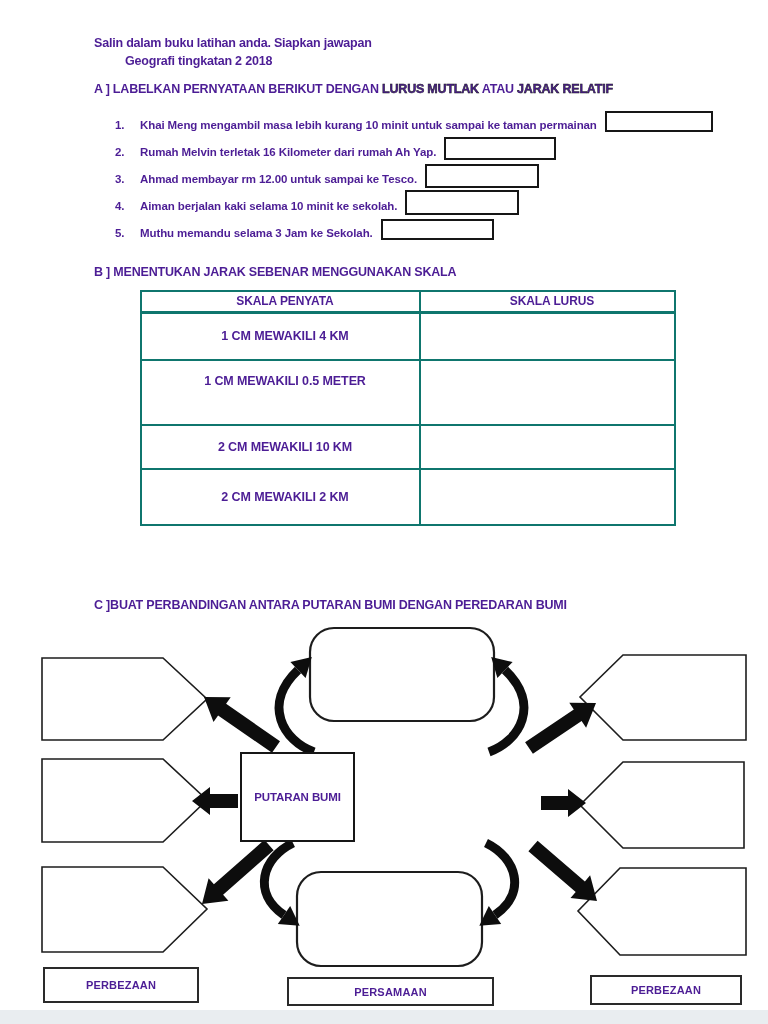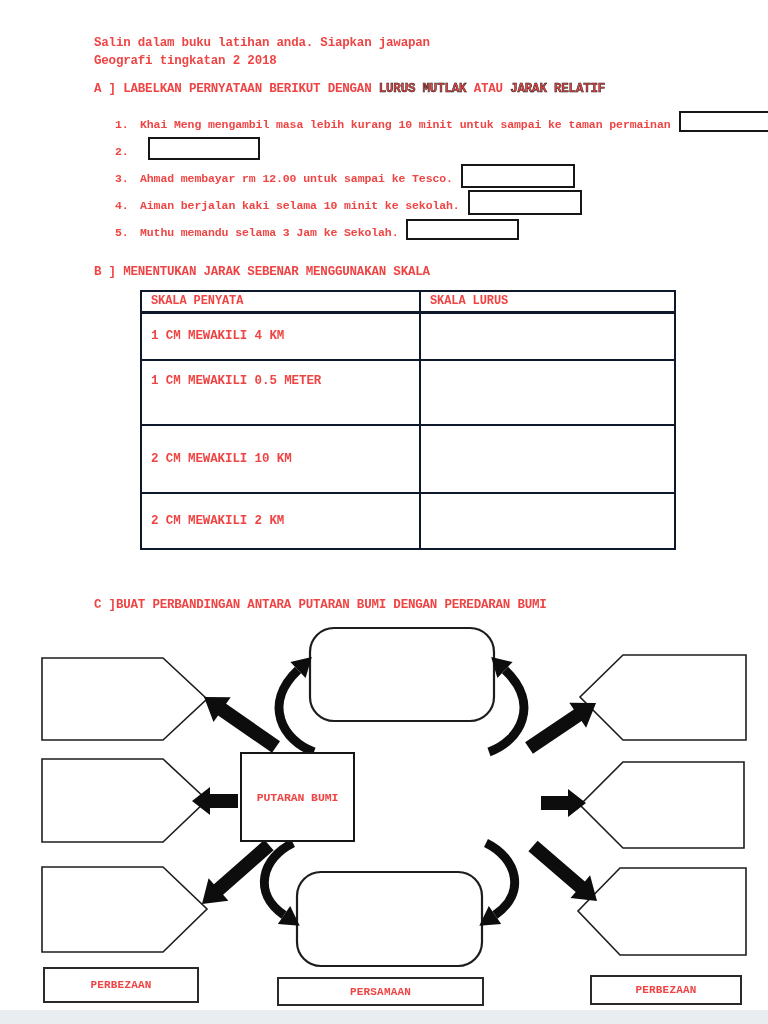--- a/index.html
+++ b/index.html
@@ -1,27 +1,27 @@
 <!DOCTYPE html>
 <html><head>
 <meta charset="utf-8">
 <style>
   html,body{margin:0;padding:0;background:#fff;}
   .page{position:relative;width:768px;height:1024px;background:#ffffff;overflow:hidden;
-        font-family:Liberation Mono, monospace;font-weight:700;color:#ef4444;}
+        font-family:Liberation Sans, sans-serif;font-weight:700;color:#4c1d95;}
   .line{position:absolute;left:94px;font-size:12.5px;white-space:nowrap;letter-spacing:-0.2px;}
   .heavy{-webkit-text-stroke:0.5px #161616;}
   
   .items{position:absolute;left:94px;top:111px;width:664px;}
   .item{display:flex;align-items:center;height:27px;font-size:11.5px;white-space:nowrap;letter-spacing:-0.1px;}
   .num{flex:none;margin-left:21px;width:25px;}
   .ansbox{flex:none;margin-left:8px;border:2px solid #161616;background:#fff;transform:translateY(-3px);}
   
   .scaletable{position:absolute;left:140px;top:290px;border-collapse:collapse;table-layout:fixed;width:536px;background:#fff;}
-  .scaletable th,.scaletable td{border:2px solid #0f172a;padding:0 0 0 9px;text-align:left;vertical-align:middle;
+  .scaletable th,.scaletable td{border:2px solid #0f766e;padding:0 0 0 9px;text-align:center;vertical-align:middle;
         font-size:12.5px;letter-spacing:-0.1px;}
   .scaletable th{height:17px;font-size:12px;border-bottom-width:3px;}
   .scaletable td.tall{vertical-align:top;padding-top:13px;}
   
   .dsvg{position:absolute;left:0;top:620px;width:768px;height:392px;}
   .cbox{position:absolute;border:2px solid #161616;background:#fff;display:flex;align-items:center;justify-content:center;
         text-align:center;font-size:11.5px;letter-spacing:-0.1px;}
   .lbox{position:absolute;border:2px solid #2a2a2a;background:#fff;display:flex;align-items:center;justify-content:center;
         font-size:11px;letter-spacing:0.2px;}
   .bottom-strip{position:absolute;left:0;top:1010px;width:768px;height:14px;background:#e9edf0;}
@@ -29,32 +29,33 @@
   svg .routline{fill:#ffffff;stroke:#1d1d1d;stroke-width:2.2;}
   svg .solid{fill:#0d0d0d;stroke:none;}
   svg .arc{fill:none;stroke:#0d0d0d;stroke-width:9;}
 </style>
 </head>
 <body>
 
 <div class="page">
 
   <div class="line" style="top:36px;">Salin dalam buku latihan anda. Siapkan jawapan</div>
-  <div class="line" style="top:54px;">Geografi tingkatan 2 2018</div>
+  <div class="line" style="top:54px;margin-left:31px;">Geografi tingkatan 2 2018</div>
 
   <div class="line" style="top:82px;"><span>A ] LABELKAN PERNYATAAN BERIKUT DENGAN </span><span class="heavy">LURUS MUTLAK</span><span> ATAU </span><span class="heavy">JARAK RELATIF</span></div>
 
   <div class="items">
     <div class="item">
       <span class="num">1.</span>
       <span>Khai Meng mengambil masa lebih kurang 10 minit untuk sampai ke taman permainan</span>
       <span class="ansbox" style="width:104px;height:17px;"></span>
     </div>
     <div class="item">
       <span class="num">2.</span>
+      <span>Rumah Melvin terletak 16 Kilometer dari rumah Ah Yap.</span>
       <span class="ansbox" style="width:108px;height:19px;"></span>
     </div>
     <div class="item">
       <span class="num">3.</span>
       <span>Ahmad membayar rm 12.00 untuk sampai ke Tesco.</span>
       <span class="ansbox" style="width:110px;height:20px;"></span>
     </div>
     <div class="item">
       <span class="num">4.</span>
       <span>Aiman berjalan kaki selama 10 minit ke sekolah.</span>
@@ -76,21 +77,21 @@
       <th>SKALA LURUS</th>
     </tr>
     <tr style="height:48px;">
       <td>1 CM MEWAKILI 4 KM</td>
       <td></td>
     </tr>
     <tr style="height:65px;margin-top:18px;">
       <td class="tall">1 CM MEWAKILI 0.5 METER</td>
       <td></td>
     </tr>
-    <tr style="height:68px;">
+    <tr style="height:44px;">
       <td>2 CM MEWAKILI 10 KM</td>
       <td></td>
     </tr>
     <tr style="height:56px;">
       <td>2 CM MEWAKILI 2 KM</td>
       <td></td>
     </tr>
   </tbody>
     </table>
 
@@ -126,21 +127,21 @@
     <polygon class="solid" points="541,810 568,810 568,817 586,803 568,789 568,796 541,796"></polygon>
     <polygon class="solid" points="528.4,851.3 575.7,892 570.5,898.1 597,901 590.1,875.3 584.9,881.4 537.6,840.7"></polygon>
   </svg>
 
   <div class="cbox" style="left:240px;top:752px;width:111px;height:86px;">
     <span>PUTARAN BUMI</span>
   </div>
   <div class="lbox" style="left:43px;top:967px;width:152px;height:32px;">
     <span>PERBEZAAN</span>
   </div>
-  <div class="lbox" style="left:277px;top:977px;width:203px;height:25px;">
+  <div class="lbox" style="left:287px;top:977px;width:203px;height:25px;">
     <span>PERSAMAAN</span>
   </div>
   <div class="lbox" style="left:590px;top:975px;width:148px;height:26px;">
     <span>PERBEZAAN</span>
   </div>
 
   <div class="bottom-strip"></div>
 </div>
 
 </body></html>

